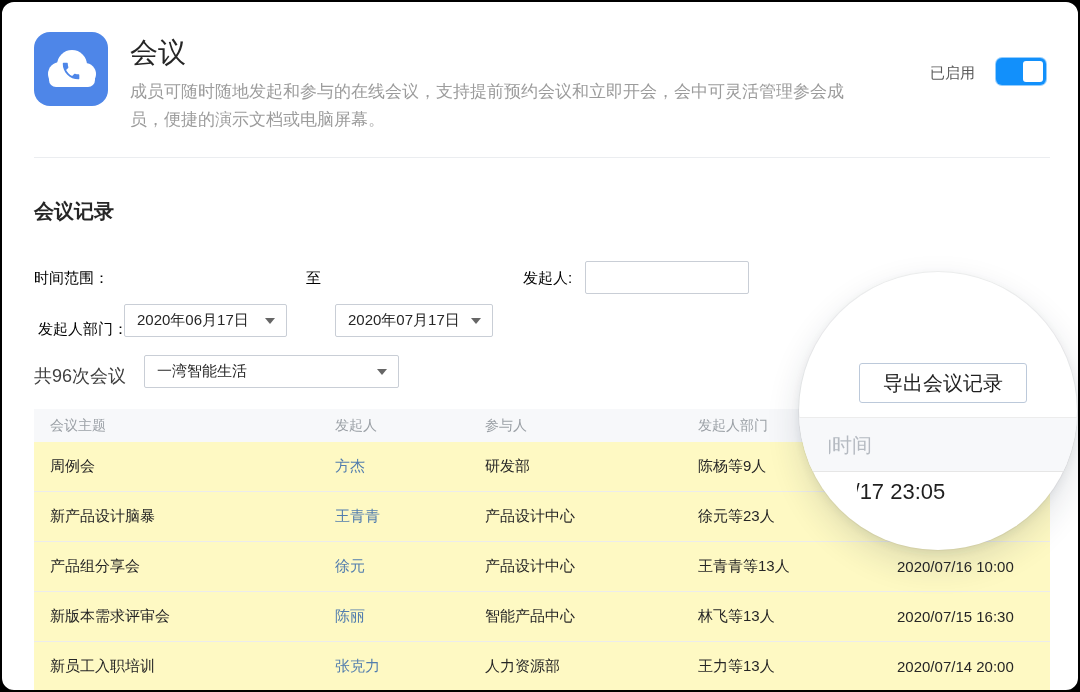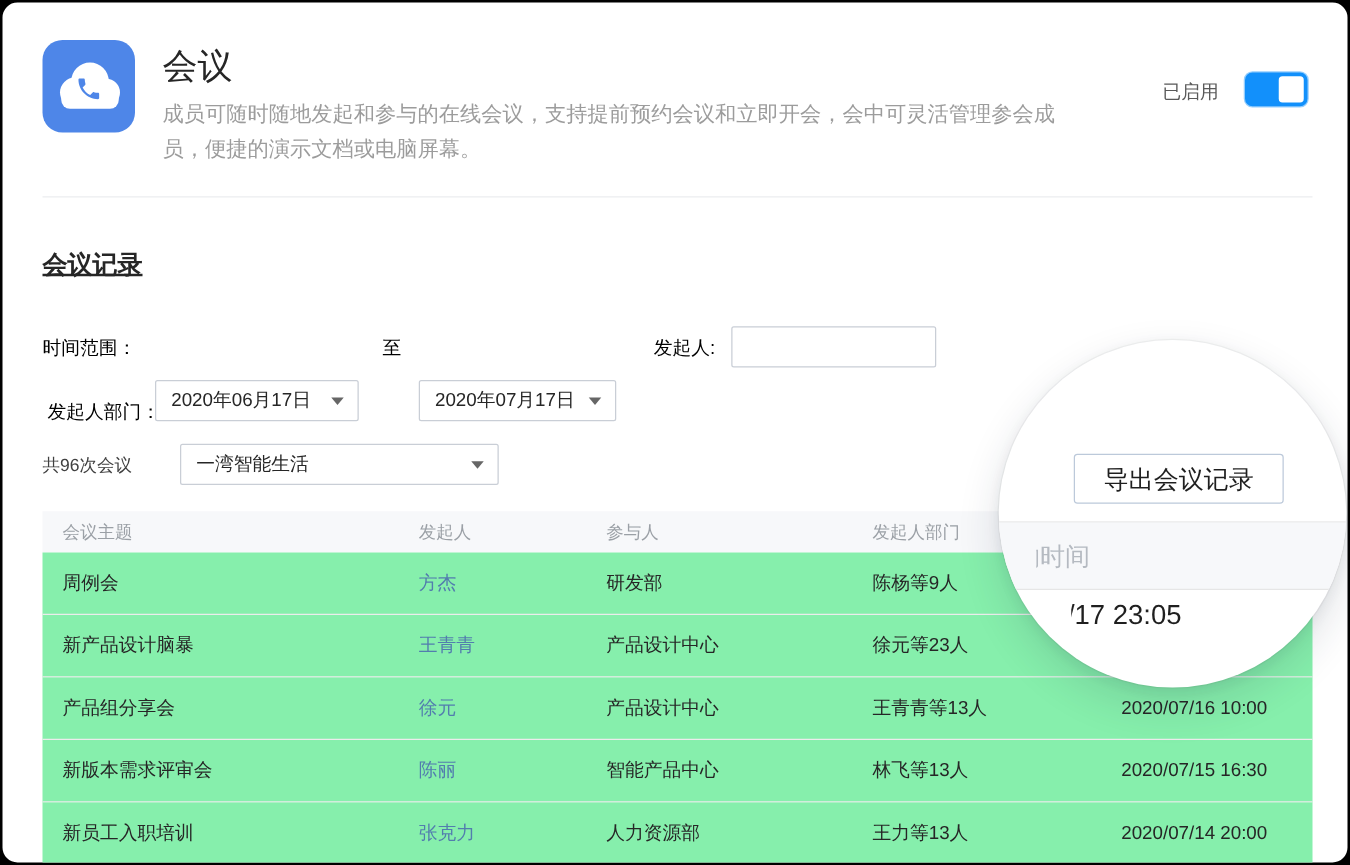--- a/index.html
+++ b/index.html
@@ -12,35 +12,35 @@
   
   .app-icon{left:32px;top:30px;width:74px;height:74px;border-radius:16px;background:#4E86E8;}
   .app-title{left:128px;top:32px;font-size:28px;color:#262626;}
   .app-desc{left:128px;top:76px;width:724px;font-size:17px;line-height:28px;color:#9C9C9C;}
   .enabled-label{left:928px;top:62px;font-size:15px;color:#595959;}
   .toggle{left:994px;top:56px;width:50px;height:27px;background:#1290FB;border-radius:6px;
           box-shadow:0 0 0 1px rgba(18,144,251,.45);cursor:pointer;}
   .toggle .knob{position:absolute;right:3px;top:3px;width:20px;height:21px;background:#fff;border-radius:3px;}
   .divider{left:32px;top:155px;width:1016px;height:1px;background:#EBEDF0;}
   
-  .section-title{left:32px;top:196px;font-size:20px;font-weight:600;color:#262626;text-decoration:underline;}
+  .section-title{left:32px;top:196px;font-size:20px;font-weight:600;color:#262626;}
   .flabel{font-size:15px;color:#000000;}
   .sel,.txt{box-sizing:border-box;height:33px;background:#fff;border:1px solid #C9CED6;border-radius:2px;
             display:flex;align-items:center;font-size:15px;color:#262626;cursor:pointer;}
   .sel{padding:0 30px 0 12px;margin-top:43px;}
   .caret{position:absolute;right:11px;top:13px;width:0;height:0;
          border-left:5px solid transparent;border-right:5px solid transparent;border-top:6px solid #666;}
   .txt{padding:0 10px;cursor:text;}
-  .count{left:32px;top:362px;font-size:14px;color:#404040;}
+  .count{left:32px;top:362px;font-size:18px;color:#404040;}
   
   .table{left:32px;top:407px;width:1016px;}
   .tr{display:grid;grid-template-columns:285px 150px 213px 199px 1fr;align-items:center;
       padding:0 22px 0 16px;}
   .thead{height:33px;background:#F7F8FA;color:#9BA0A6;font-size:14px;}
-  .row{height:49px;font-size:15px;color:#262626;border-bottom:1px solid #ECECEC;background:#86efac;}
+  .row{height:49px;font-size:15px;color:#262626;border-bottom:1px solid #ECECEC;background:#fef9c3;}
   .cell-time{text-align:left;}
   .link{color:#527DAE;cursor:pointer;}
   
   .loupe{left:797px;top:270px;width:278px;height:278px;border-radius:50%;background:#fff;overflow:hidden;
          z-index:5;box-shadow:0 0 0 1px rgba(0,0,0,.04),0 14px 34px rgba(31,45,61,.14),0 3px 10px rgba(31,45,61,.07);}
   .loupe-btn{position:absolute;left:60px;top:91px;width:168px;height:40px;box-sizing:border-box;
              background:#fff;border:1px solid #BCC9DA;border-radius:3px;display:flex;align-items:center;
              justify-content:center;font-size:20px;color:#1F1F1F;cursor:pointer;}
   .loupe-band{position:absolute;left:0;top:145px;width:100%;height:55px;background:#F7F8FA;
               border-top:1px solid #ECECEC;border-bottom:1px solid #E6E6E6;box-sizing:border-box;}

